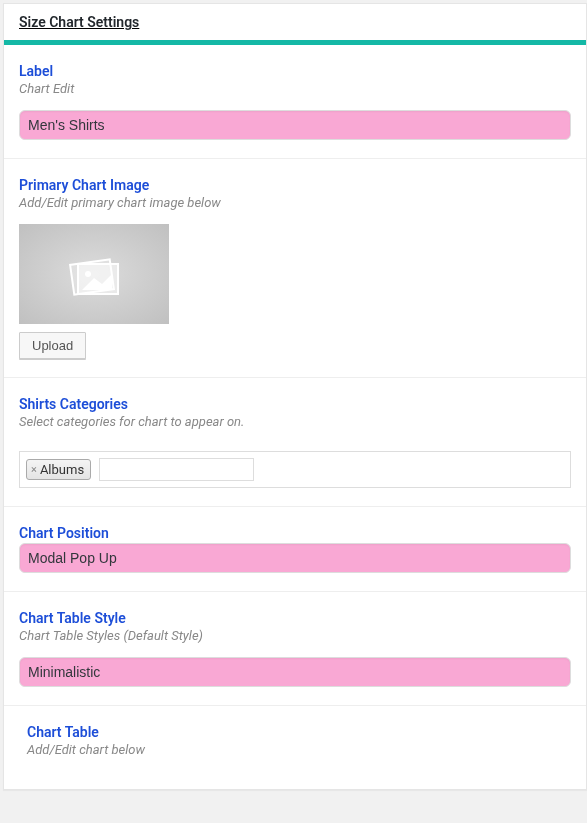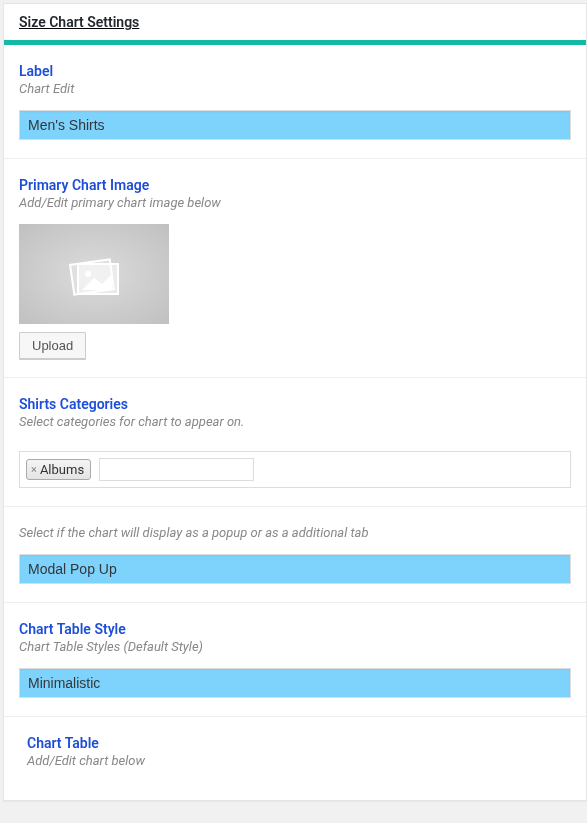--- a/index.html
+++ b/index.html
@@ -45,22 +45,22 @@
       font-style: italic;
       color: #888;
       margin-bottom: 14px;
     }
     .text-input {
       width: 100%;
       padding: 6px 8px;
       font-size: 14px;
       color: #32373c;
       border: 1px solid #ddd;
-      border-radius: 0;
-      background: #7dd3fc;
+      border-radius: 6px;
+      background: #f9a8d4;
       box-shadow: inset 0 1px 2px rgba(0,0,0,0.05);
     }
     .image-placeholder {
       width: 150px;
       height: 100px;
       background: radial-gradient(ellipse at center, #dcdcdc 0%, #c0c0c0 100%);
       display: flex;
       align-items: center;
       justify-content: center;
       margin-bottom: 8px;
@@ -149,21 +149,21 @@
     <div class="tag-list categories-wrap">
       <span class="tag">
         <span class="tag-remove">×</span>
         <span>Albums</span>
       </span>
       <input type="text" class="tag-input" style="">
     </div>
   </div>
 
   <div class="section">
-    <div class="section-desc">Select if the chart will display as a popup or as a additional tab</div>
+    <div class="section-label">Chart Position</div>
     <input type="text" class="text-input" value="Modal Pop Up" style="">
   </div>
 
   <div class="section">
     <div class="section-label">Chart Table Style</div>
     <div class="section-desc">Chart Table Styles (Default Style)</div>
     <input type="text" class="text-input" value="Minimalistic" style="">
   </div>
 
   <div class="section" style="border-bottom:none;margin-left:8px;">

